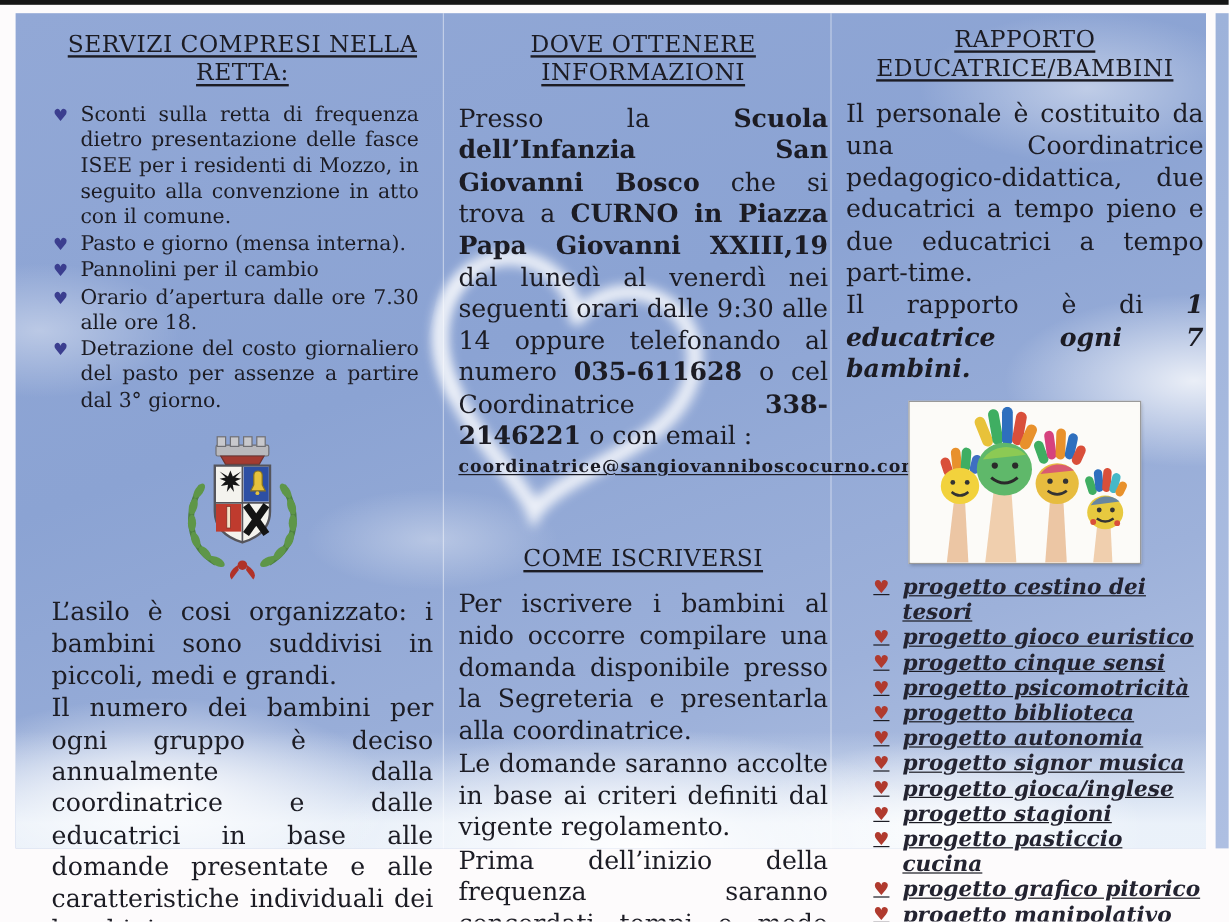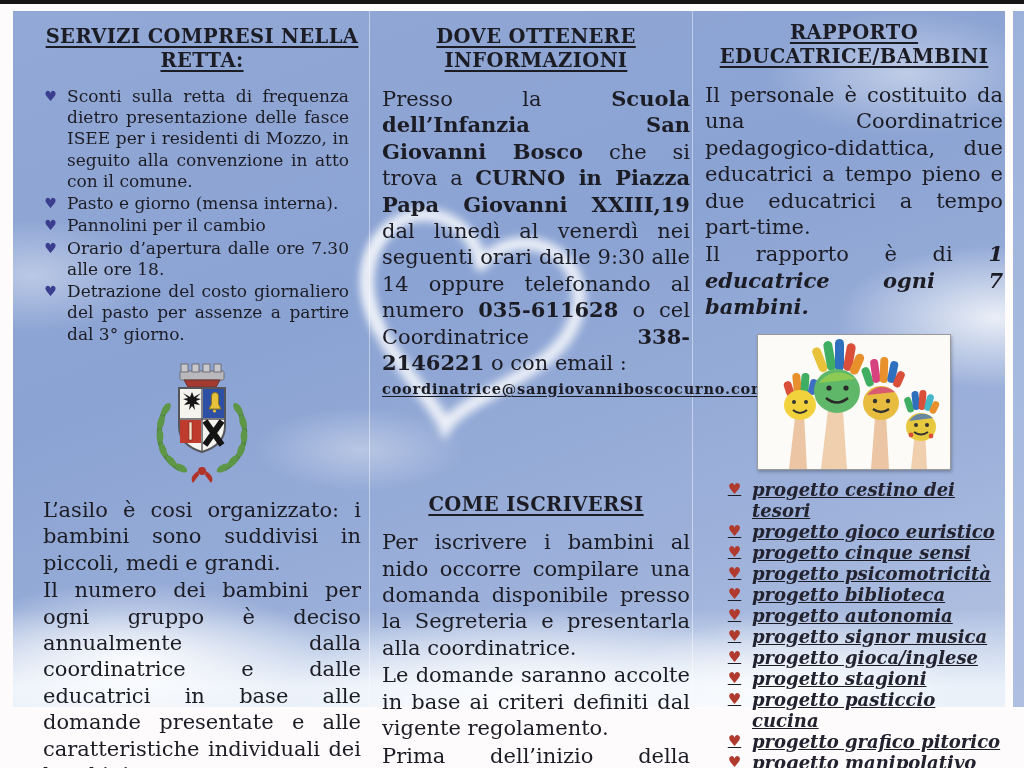--- a/index.html
+++ b/index.html
@@ -30,21 +30,21 @@
   .foldline{position:absolute;top:0;width:1px;height:696px;background:rgba(255,255,255,.45);}
   .fold1{left:356px;} .fold2{left:679px;}
 
   .col{position:absolute;top:14px;}
   .col-left{left:30px;width:318px;}
   .col-mid{left:369px;width:308px;}
   .col-right{left:692px;width:298px;top:10px;}
 
   h2{
     margin:0 0 12px 0;text-align:center;
-    font-size:19.5px;font-weight:bold;letter-spacing:.4px;line-height:1.25;
+    font-size:19.5px;font-weight:normal;letter-spacing:.4px;line-height:1.25;
     text-decoration:underline;text-underline-offset:3px;text-decoration-thickness:2px;
   }
   p{margin:0;font-size:21px;line-height:1.26;text-align:justify;}
   p + p{margin-top:1px;}
 
   ul.blist{list-style:none;margin:6px 12px 0 0;padding:0;}
   ul.blist li{display:flex;gap:9px;margin:0 0 1px 0;}
   ul.blist .btext{flex:1;font-size:17px;line-height:1.25;text-align:justify;}
   .heart{width:15px;flex:0 0 15px;text-align:center;line-height:1.25;}
   .heart::before{content:"\2665";}
@@ -55,21 +55,21 @@
   .bi{font-weight:bold;font-style:italic;}
 
   .emailline{
     display:block;margin-top:3px;font-size:14.5px;font-weight:bold;letter-spacing:.8px;
     text-decoration:underline;text-underline-offset:2px;
   }
 
   .crest{width:112px;margin:12px auto 8px auto;}
   .org-head{margin-top:2px;}
 
-  .iscriversi-head{margin-top:96px;text-align:center;}
+  .iscriversi-head{margin-top:57px;text-align:center;}
 
   .photo{
     width:192px;height:134px;margin:13px auto 9px auto;
     background:#fbfaf7;border:1px solid #9a9a9a;box-shadow:1px 2px 3px rgba(0,0,0,.25);
     display:flex;align-items:flex-end;justify-content:center;overflow:hidden;
   }
 
   ul.projects{list-style:none;margin:3px 0 0 22px;padding:0;text-decoration:underline;}
   ul.projects li{display:flex;gap:10px;margin:0;}
   ul.projects .btext{

